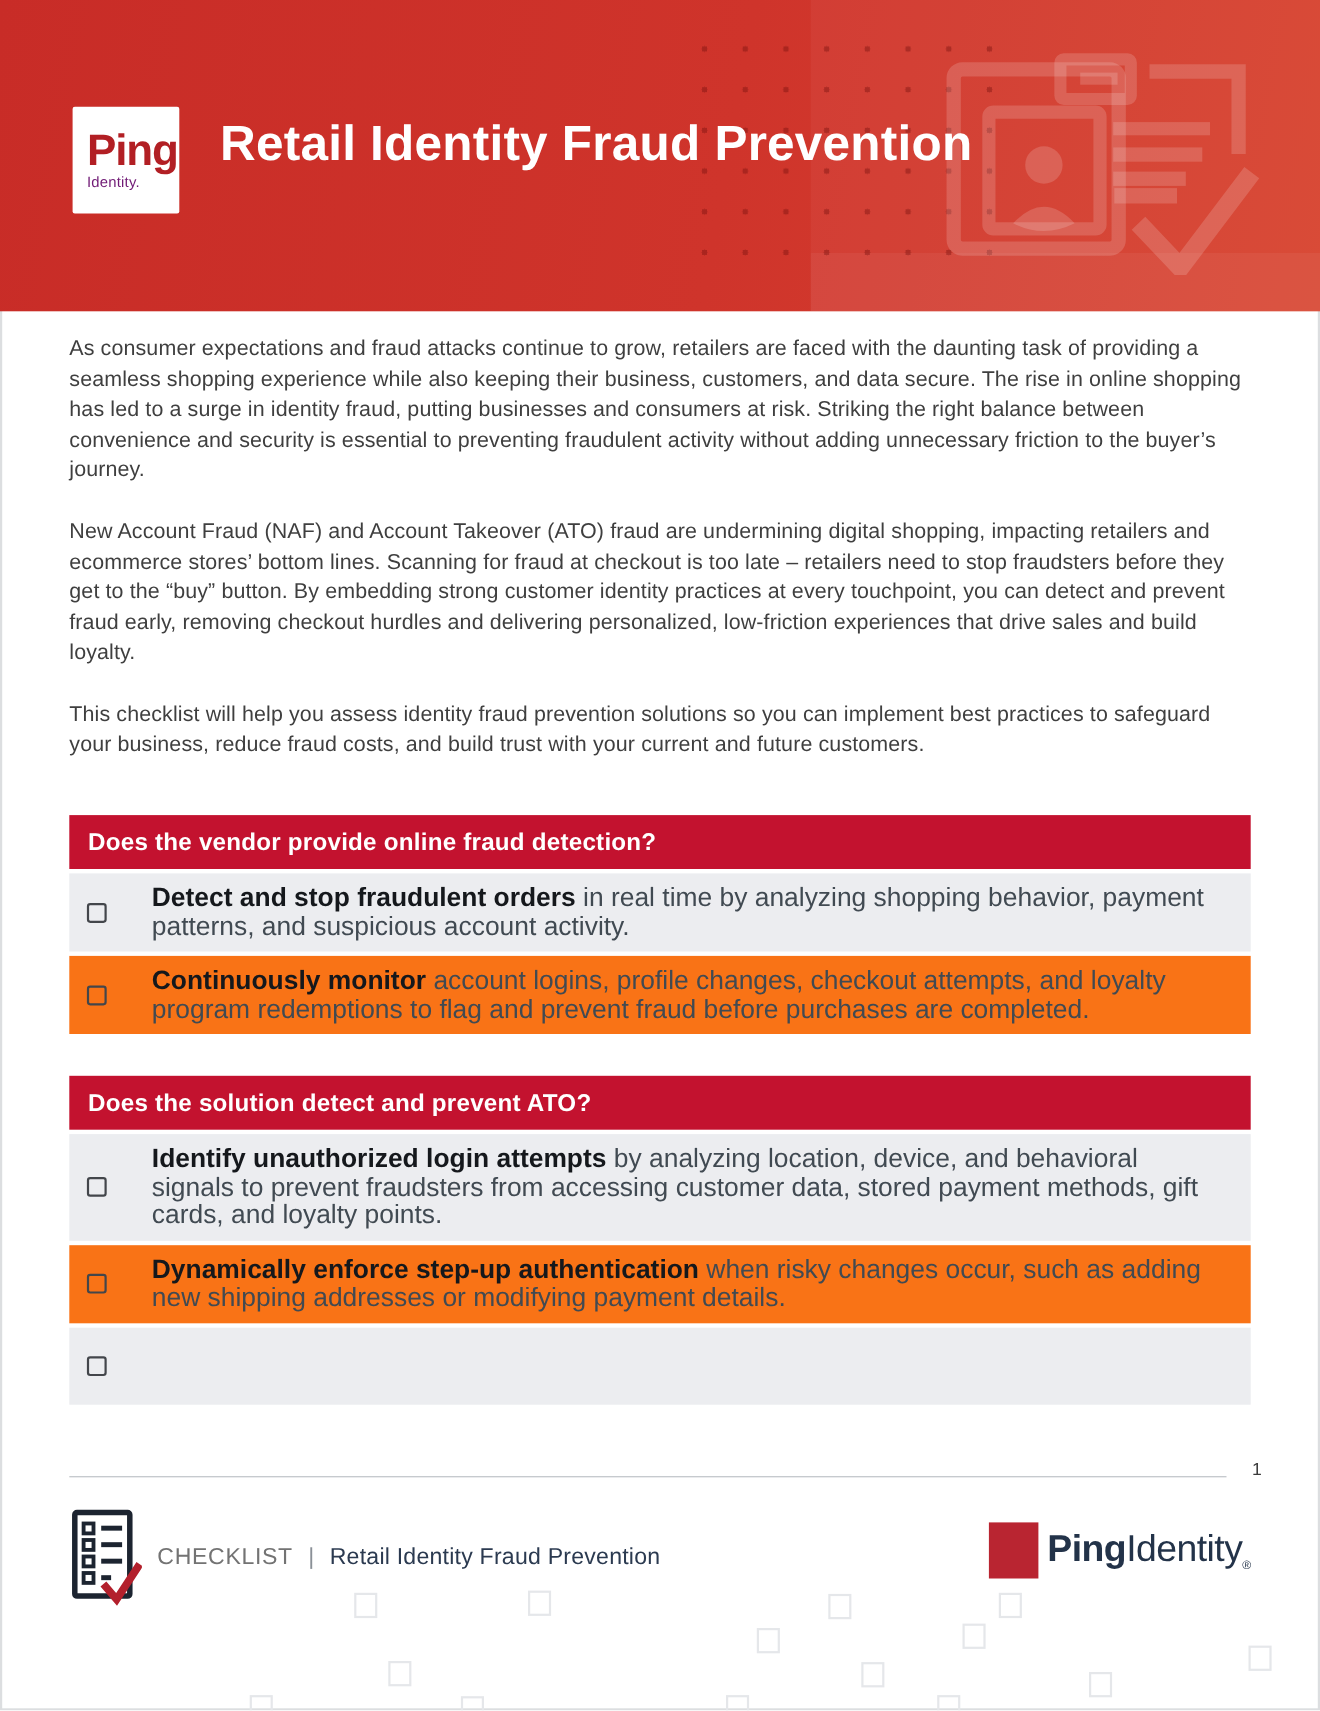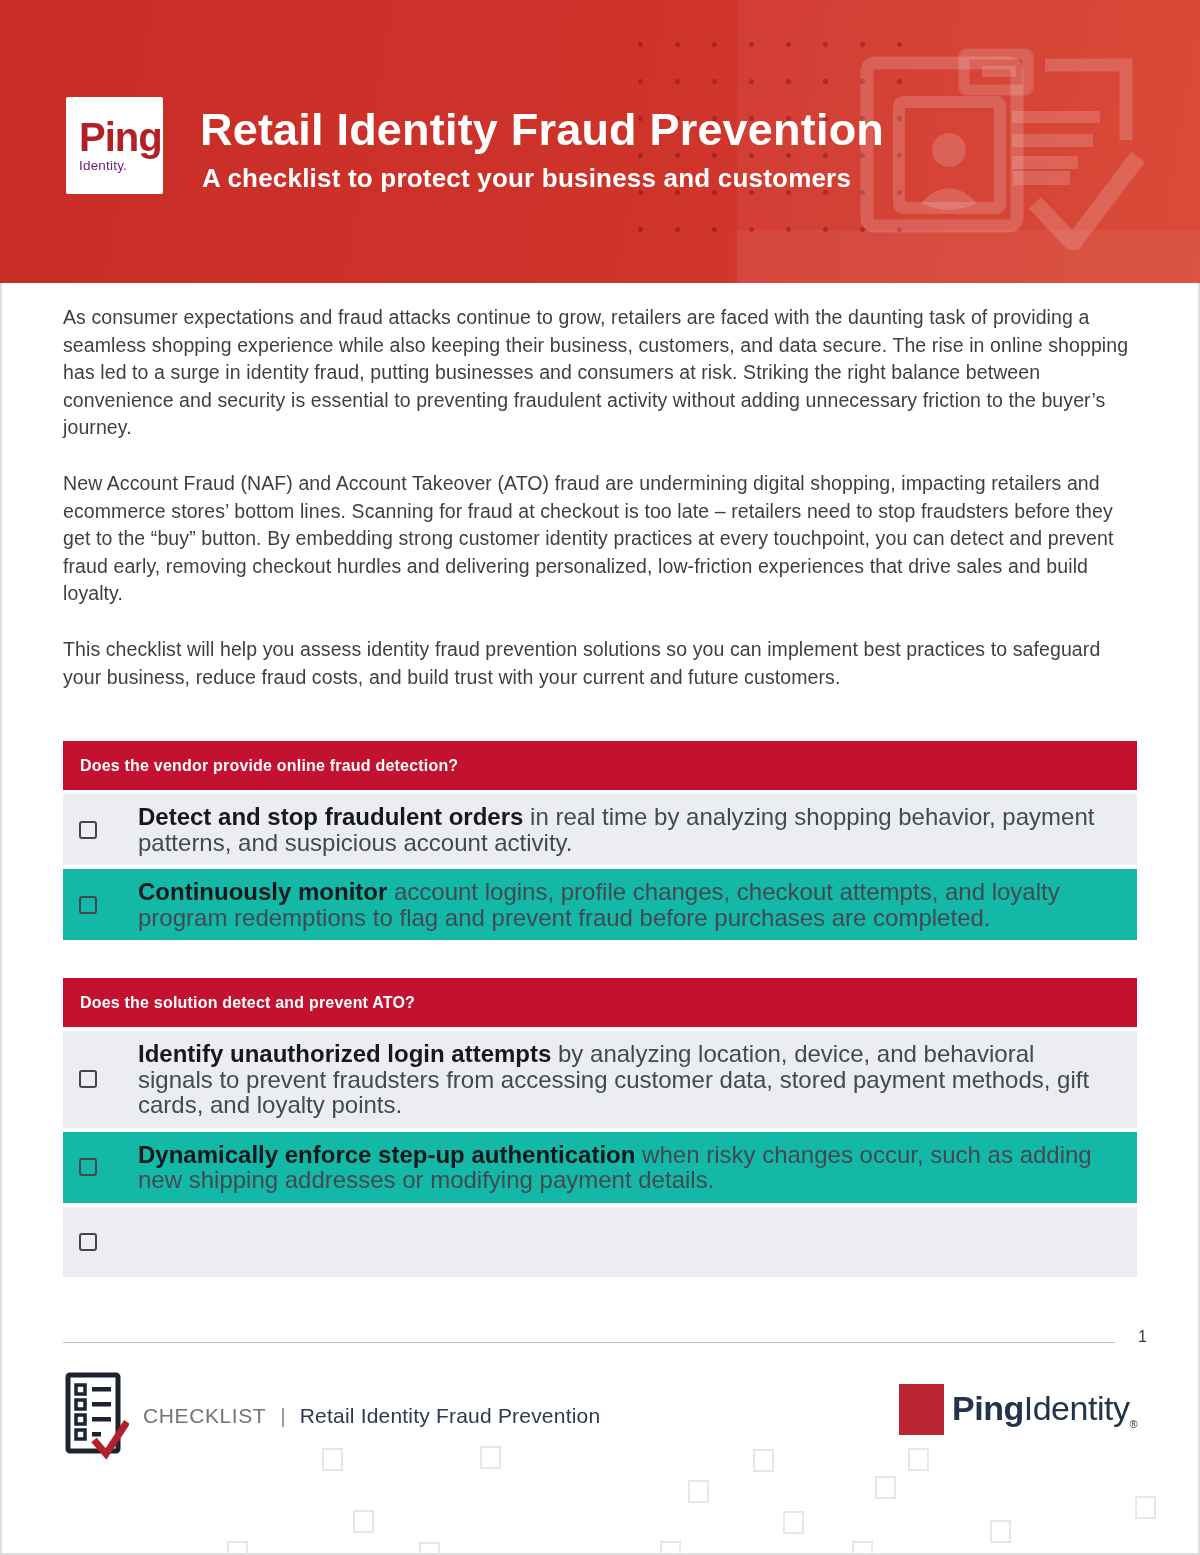--- a/index.html
+++ b/index.html
@@ -38,29 +38,29 @@
   .content{padding:0 63px;}
   .intro-heading{margin-top:33px; font-size:22.5px; font-weight:bold; letter-spacing:0.1px;}
   .intro-heading .red{color:#c10e2e;}
   .intro-heading .dark{color:#1e2b3c;}
   .para{margin-top:21px; color:#3f3f3f; font-size:19.5px; line-height:27.6px; letter-spacing:0.1px;}
   .para + .para{margin-top:28px;}
   
   .sections{margin-top:50px;}
   .section + .section{margin-top:38px;}
   .section-header{
-    background:#c3122f; color:#ffffff; font-weight:bold; font-size:16px;
+    background:#c3122f; color:#ffffff; font-weight:bold; font-size:22px;
     height:49px; display:flex; align-items:center; padding-left:17px; letter-spacing:0.2px;
   }
   .row{
     display:flex; align-items:center; min-height:70px; margin-top:4px;
     padding:10px 22px 10px 16px; box-sizing:border-box;
   }
   .row.gray{background:#ecedf0;}
-  .row.white{background:#14b8a6;}
+  .row.white{background:#f97316;}
   .checkbox{
     flex:0 0 auto; width:14px; height:14px; border:2px solid #43464b; border-radius:3px;
     background:transparent; margin-right:41px;
   }
   .row-text{color:#414a52; font-size:24px; line-height:25.5px;}
   .row-text b{color:#15181c;}
   
   .rule-wrap{position:relative; margin:41px 63px 0 63px; height:28px;}
   .rule{position:absolute; left:0; bottom:3px; width:1052px; height:1px; background:#b9bdc2;}
   .page-number{position:absolute; right:-10px; bottom:0; color:#3b3b3b; font-size:16px;}
@@ -102,21 +102,20 @@
         <rect x="157" y="111" width="66" height="13"></rect>
         <rect x="158" y="126" width="57" height="14"></rect>
       </g>
     </svg>
 
     <div class="logo-box">
       <div class="logo-brand">Ping</div>
       <div class="logo-sub">Identity.</div>
     </div>
     <div class="banner-title">Retail Identity Fraud Prevention</div>
-    <div class="banner-subtitle">A checklist to protect your business and customers</div>
   </div>
 
   <div class="content">
     <div class="para">As consumer expectations and fraud attacks continue to grow, retailers are faced with the daunting task of providing a seamless shopping experience while also keeping their business, customers, and data secure. The rise in online shopping has led to a surge in identity fraud, putting businesses and consumers at risk. Striking the right balance between convenience and security is essential to preventing fraudulent activity without adding unnecessary friction to the buyer’s journey.</div>
     <div class="para">New Account Fraud (NAF) and Account Takeover (ATO) fraud are undermining digital shopping, impacting retailers and ecommerce stores’ bottom lines. Scanning for fraud at checkout is too late – retailers need to stop fraudsters before they get to the “buy” button. By embedding strong customer identity practices at every touchpoint, you can detect and prevent fraud early, removing checkout hurdles and delivering personalized, low-friction experiences that drive sales and build loyalty.</div>
     <div class="para">This checklist will help you assess identity fraud prevention solutions so you can implement best practices to safeguard your business, reduce fraud costs, and build trust with your current and future customers.</div>
 
     <div class="sections">
 
       <div class="section">

